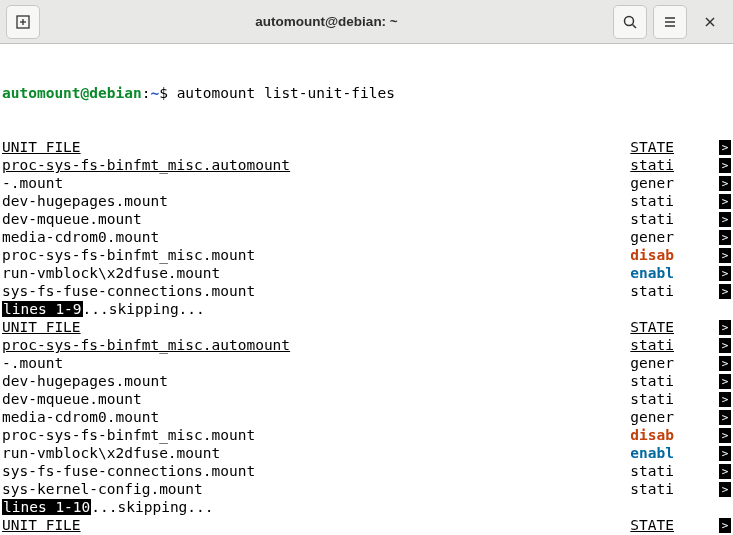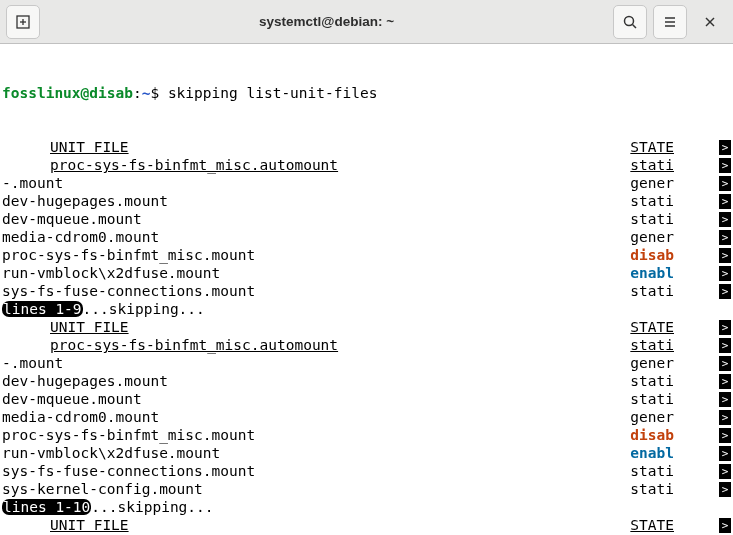--- a/index.html
+++ b/index.html
@@ -60,48 +60,48 @@
     .prompt-user { color: #0a8a2a; font-weight: bold; }
     .prompt-sep { color: #000; }
     .prompt-path { color: #2554c7; font-weight: bold; }
     .row {
       display: flex;
       justify-content: space-between;
       align-items: center;
     }
     .row .left { }
     .row .right { display: flex; align-items: center; gap: 44px; }
-    .inv { background: #000; color: #fff; padding: 0 1px; border-radius: 7px; }
+    .inv { background: #000; color: #fff; padding: 0 1px; }
     .arrow {
       display: inline-block;
       width: 12px;
       height: 15px;
       background: #000;
       color: #fff;
       text-align: center;
       font-size: 11px;
       line-height: 15px;
       margin-left: 1px;
     }
-    .ul { text-decoration: underline; margin-left: 48px; }
+    .ul { text-decoration: underline; }
     .red { color: #c2410c; font-weight: bold; }
     .green { color: #0369a1; font-weight: bold; }
   </style>
 </head>
 <body>
 
 <div class="titlebar">
   <div class="tb-btn">
     <svg width="16" height="16" viewBox="0 0 16 16">
         <rect x="2" y="2" width="12" height="12" fill="none" stroke="#333" stroke-width="1.3"></rect>
         <line x1="8" y1="5" x2="8" y2="11" stroke="#333" stroke-width="1.3"></line>
         <line x1="5" y1="8" x2="11" y2="8" stroke="#333" stroke-width="1.3"></line>
       </svg>
   </div>
-  <div class="tb-title">systemctl@debian: ~</div>
+  <div class="tb-title">automount@debian: ~</div>
   <div class="tb-right">
     <div class="tb-btn">
       <svg width="16" height="16" viewBox="0 0 16 16">
           <circle cx="7" cy="7" r="4.5" fill="none" stroke="#333" stroke-width="1.5"></circle>
           <line x1="10.5" y1="10.5" x2="14" y2="14" stroke="#333" stroke-width="1.5"></line>
         </svg>
     </div>
     <div class="tb-btn">
       <svg width="16" height="16" viewBox="0 0 16 16">
           <line x1="3" y1="4" x2="13" y2="4" stroke="#333" stroke-width="1.5"></line>
@@ -112,15 +112,15 @@
     <div class="tb-close">
       <svg width="14" height="14" viewBox="0 0 14 14">
           <line x1="3" y1="3" x2="11" y2="11" stroke="#333" stroke-width="1.5"></line>
           <line x1="11" y1="3" x2="3" y2="11" stroke="#333" stroke-width="1.5"></line>
         </svg>
     </div>
   </div>
 </div>
 
 <div class="terminal">
-  <div><span class="prompt-user">fosslinux@disab</span><span class="prompt-sep">:</span><span class="prompt-path">~</span><span>$ </span><span>skipping list-unit-files</span></div>
+  <div><span class="prompt-user">automount@debian</span><span class="prompt-sep">:</span><span class="prompt-path">~</span><span>$ </span><span>automount list-unit-files</span></div>
   <div id="content"><div class="row"><span class="left ul">UNIT FILE</span><span class="right"><span class="ul">STATE</span><span class="arrow">&gt;</span></span></div><div class="row"><span class="left ul">proc-sys-fs-binfmt_misc.automount</span><span class="right"><span class="ul">stati</span><span class="arrow">&gt;</span></span></div><div class="row"><span class="left ">-.mount</span><span class="right"><span class="">gener</span><span class="arrow">&gt;</span></span></div><div class="row"><span class="left ">dev-hugepages.mount</span><span class="right"><span class="">stati</span><span class="arrow">&gt;</span></span></div><div class="row"><span class="left ">dev-mqueue.mount</span><span class="right"><span class="">stati</span><span class="arrow">&gt;</span></span></div><div class="row"><span class="left ">media-cdrom0.mount</span><span class="right"><span class="">gener</span><span class="arrow">&gt;</span></span></div><div class="row"><span class="left ">proc-sys-fs-binfmt_misc.mount</span><span class="right"><span class="red">disab</span><span class="arrow">&gt;</span></span></div><div class="row"><span class="left ">run-vmblock\x2dfuse.mount</span><span class="right"><span class="green">enabl</span><span class="arrow">&gt;</span></span></div><div class="row"><span class="left ">sys-fs-fuse-connections.mount</span><span class="right"><span class="">stati</span><span class="arrow">&gt;</span></span></div><div><span class="inv">lines 1-9</span><span>...skipping...</span></div><div class="row"><span class="left ul">UNIT FILE</span><span class="right"><span class="ul">STATE</span><span class="arrow">&gt;</span></span></div><div class="row"><span class="left ul">proc-sys-fs-binfmt_misc.automount</span><span class="right"><span class="ul">stati</span><span class="arrow">&gt;</span></span></div><div class="row"><span class="left ">-.mount</span><span class="right"><span class="">gener</span><span class="arrow">&gt;</span></span></div><div class="row"><span class="left ">dev-hugepages.mount</span><span class="right"><span class="">stati</span><span class="arrow">&gt;</span></span></div><div class="row"><span class="left ">dev-mqueue.mount</span><span class="right"><span class="">stati</span><span class="arrow">&gt;</span></span></div><div class="row"><span class="left ">media-cdrom0.mount</span><span class="right"><span class="">gener</span><span class="arrow">&gt;</span></span></div><div class="row"><span class="left ">proc-sys-fs-binfmt_misc.mount</span><span class="right"><span class="red">disab</span><span class="arrow">&gt;</span></span></div><div class="row"><span class="left ">run-vmblock\x2dfuse.mount</span><span class="right"><span class="green">enabl</span><span class="arrow">&gt;</span></span></div><div class="row"><span class="left ">sys-fs-fuse-connections.mount</span><span class="right"><span class="">stati</span><span class="arrow">&gt;</span></span></div><div class="row"><span class="left ">sys-kernel-config.mount</span><span class="right"><span class="">stati</span><span class="arrow">&gt;</span></span></div><div><span class="inv">lines 1-10</span><span>...skipping...</span></div><div class="row"><span class="left ul">UNIT FILE</span><span class="right"><span class="ul">STATE</span><span class="arrow">&gt;</span></span></div><div class="row"><span class="left ul">proc-sys-fs-binfmt_misc.automount</span><span class="right"><span class="ul">stati</span></span></div></div>
 </div>
 
 </body></html>

